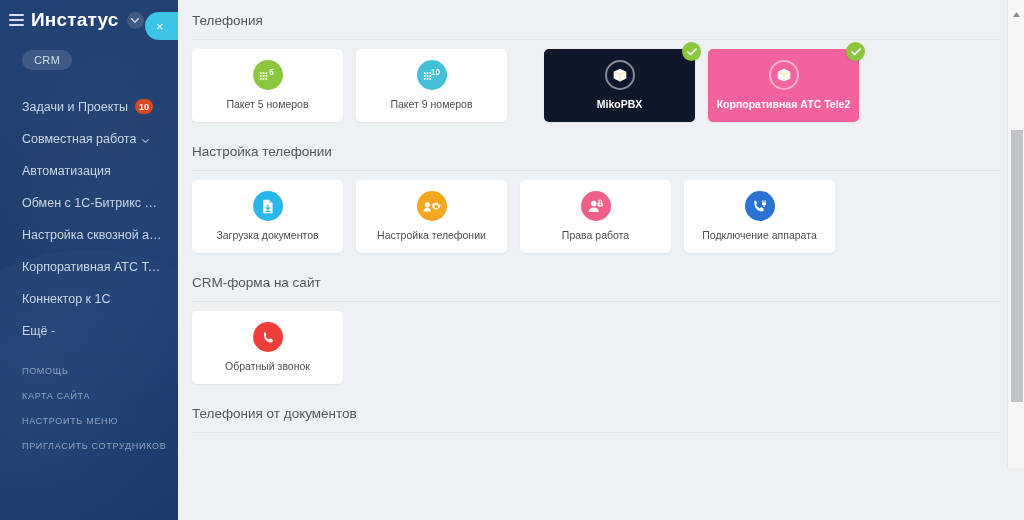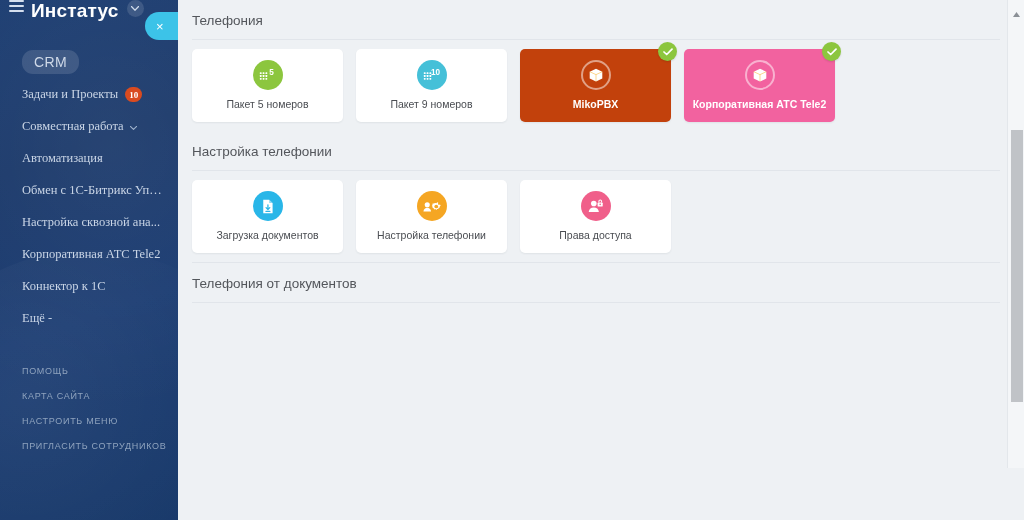--- a/index.html
+++ b/index.html
@@ -21,57 +21,57 @@
     border-radius:50%;
     background:radial-gradient(circle at 35% 35%, rgba(255,255,255,.055), rgba(255,255,255,0) 62%);
     pointer-events:none;
   }
   #sidebar .swoosh2{
     position:absolute; right:-200px; top:-60px; width:380px; height:520px;
     background:radial-gradient(ellipse at 30% 40%, rgba(255,255,255,.05), rgba(255,255,255,0) 60%);
     pointer-events:none;
   }
 
-  .sb-header{ position:relative; display:flex; height:40px; padding:0 8px 0 9px; }
+  .sb-header{ position:relative; display:flex; align-items:center; height:40px; padding:0 8px 0 9px; }
   .burger{ width:15px; height:12px; display:flex; flex-direction:column; justify-content:space-between; margin-right:7px; cursor:pointer;}
   .burger i{ display:block; height:2px; background:#d5dfee; border-radius:1px;}
   .brand{ color:#fff; font-size:19px; font-weight:bold; letter-spacing:.2px; white-space:nowrap;}
   .chev-circle{
     width:17px;height:17px;border-radius:50%;background:rgba(255,255,255,.13);
     margin-left:8px; display:flex;align-items:center;justify-content:center;cursor:pointer;
   }
   .chev-circle svg{ display:block; }
 
   .close-pill{
     position:absolute; left:145px; top:12px; width:52px; height:28px;
     background:#3cc3e8; border-radius:14px; display:flex; align-items:center;
     justify-content:flex-start; padding-left:11px; cursor:pointer; z-index:6;
   }
   .close-pill .x{ color:#fff; font-size:13px; line-height:1; font-weight:400; }
 
   .crm-badge{
-    position:relative; margin:10px 0 0 22px; display:inline-block;
+    position:relative; margin:10px 0 16px 22px; display:inline-block;
     background:rgba(255,255,255,.13); color:#cfd9e8;
-    font-size:14px; letter-spacing:.4px; padding:4px 12px; border-radius:11px; cursor:pointer;
+    font-size:11px; letter-spacing:.4px; padding:4px 12px; border-radius:11px; cursor:pointer;
   }
 
   .sb-nav{ position:relative; margin-top:6px; }
   .sb-item{
     display:flex; align-items:center; height:23px; padding-left:22px; margin-top:9px;
-    color:#c9d5e6; font-size:12.5px; white-space:nowrap; cursor:pointer;font-family:Liberation Serif, serif;
+    color:#c9d5e6; font-size:12.5px; white-space:nowrap; cursor:pointer;
   }
   .sb-item .lbl{ overflow:hidden; text-overflow:ellipsis; max-width:140px; }
   .cnt{
     margin-left:7px; background:#d94b20; color:#fff; font-size:9px; font-weight:bold;
     min-width:15px; height:15px; border-radius:8px; display:flex; align-items:center;
     justify-content:center; padding:0 4px;
   }
   .mini-chev{ margin-left:6px; }
 
-  .sb-foot{ position:relative; margin-top:36px; }
+  .sb-foot{ position:relative; margin-top:24px; }
   .sb-foot .f-item{
     padding-left:22px; margin-top:15px; color:#8fa3be; font-size:9px;
     letter-spacing:.7px; text-transform:uppercase; cursor:pointer; white-space:nowrap;
   }
 
   
   #main{
     position:absolute; left:178px; top:0; width:846px; height:468px;
     background:#eef1f4; overflow:hidden;
   }
@@ -221,21 +221,21 @@
               <rect x="5.1" y="9.1" width="2" height="2" rx=".5" fill="#ffffff"></rect>
               <rect x="8.2" y="9.1" width="2" height="2" rx=".5" fill="#ffffff"></rect>
               <rect x="2" y="12.2" width="2" height="2" rx=".5" fill="#ffffff"></rect>
               <rect x="5.1" y="12.2" width="2" height="2" rx=".5" fill="#ffffff"></rect>
               <rect x="8.2" y="12.2" width="2" height="2" rx=".5" fill="#ffffff"></rect>
               <text x="15" y="9.5" font-size="9" fill="#ffffff" text-anchor="middle" font-family="Liberation Sans, sans-serif" font-weight="bold">10</text>
             </svg>
           </div>
           <div class="cap">Пакет 9 номеров</div>
         </div>
-        <div class="tile sel" style="background: #c2410c;">
+        <div class="tile sel" style="background: #0f172a; margin-left: 24px;">
           <div class="check">
             <svg width="10" height="8" viewBox="0 0 10 8">
               <path d="M1 4 L3.7 6.5 L9 1.2" fill="none" stroke="#fff" stroke-width="1.7" stroke-linecap="round" stroke-linejoin="round"></path>
             </svg>
           </div>
           <div class="ico">
             <svg width="18" height="18" viewBox="0 0 20 20">
               <path d="M10 3 L17 6.3 L17 14 L10 17.3 L3 14 L3 6.3 Z" fill="#ffffff"></path>
               <path d="M3 6.3 L10 9.6 L17 6.3" fill="none" stroke="#f6a609" stroke-width="1.1" opacity=".45"></path>
               <path d="M10 9.6 L10 17.3" stroke="#f6a609" stroke-width="1.1" opacity=".45"></path>
@@ -287,24 +287,46 @@
         <div class="tile">
           <div class="ico" style="background: rgb(240, 95, 138);">
             <svg width="17" height="17" viewBox="0 0 20 20">
               <circle cx="8" cy="6.5" r="3.3" fill="#ffffff"></circle>
               <path d="M2 16.5c.4-3.5 2.8-5.2 6-5.2s5.6 1.7 6 5.2z" fill="#ffffff"></path>
               <rect x="12.5" y="5.2" width="6" height="4.8" rx="1" fill="#ffffff"></rect>
               <path d="M14 5.2V4a1.6 1.6 0 0 1 3.2 0v1.2" fill="none" stroke="#ffffff" stroke-width="1.2"></path>
               <circle cx="15.5" cy="7.5" r=".9" fill="#f05f8a"></circle>
             </svg>
           </div>
-          <div class="cap">Права доступа</div>
+          <div class="cap">Права работа</div>
+        </div>
+        <div class="tile">
+          <div class="ico" style="background: rgb(42, 115, 210);">
+            <svg width="17" height="17" viewBox="0 0 20 20">
+              <path d="M4 3c2 0 2.2 1.2 3 2.6.4.8-.8 1.4-1 2 .7 2 2.4 3.7 4.4 4.4.6-.2 1.2-1.4 2-1 1.4.8 2.6 1 2.6 3 0 1.3-1.5 2-2.6 2C8.3 16 4 11.7 4 6.6 4 5.5 4 3 4 3z" fill="#ffffff"></path>
+              <path d="M14 3v2.3M16.6 3v2.3" stroke="#ffffff" stroke-width="1.3" stroke-linecap="round"></path>
+              <rect x="13" y="5.4" width="4.7" height="3" rx="1" fill="#ffffff"></rect>
+              <path d="M15.3 8.4v2.1" stroke="#ffffff" stroke-width="1.3"></path>
+            </svg>
+          </div>
+          <div class="cap">Подключение аппарата</div>
         </div>
       </div>
+      <div class="sec-title">CRM-форма на сайт</div>
       <div class="sec-rule"></div>
+      <div class="tiles">
+        <div class="tile">
+          <div class="ico" style="background: rgb(239, 62, 58);">
+            <svg width="16" height="16" viewBox="0 0 20 20">
+              <path d="M5 4c2 0 2.2 1.2 3 2.6.4.8-.8 1.4-1 2 .7 2 2.4 3.7 4.4 4.4.6-.2 1.2-1.4 2-1 1.4.8 2.6 1 2.6 3 0 1.3-1.5 2-2.6 2C9.3 17 5 12.7 5 7.6 5 6.5 5 4 5 4z" fill="#ffffff"></path>
+            </svg>
+          </div>
+          <div class="cap">Обратный звонок</div>
+        </div>
+      </div>
       <div class="sec-title">Телефония от документов</div>
       <div class="sec-rule"></div>
     </div>
 
   <div class="vscroll">
     <div class="arrow up">
       <svg width="9" height="9" viewBox="0 0 9 9">
           <path d="M4.5 2 L8 7 L1 7 Z" fill="#8b9096"></path>
         </svg>
     </div>

